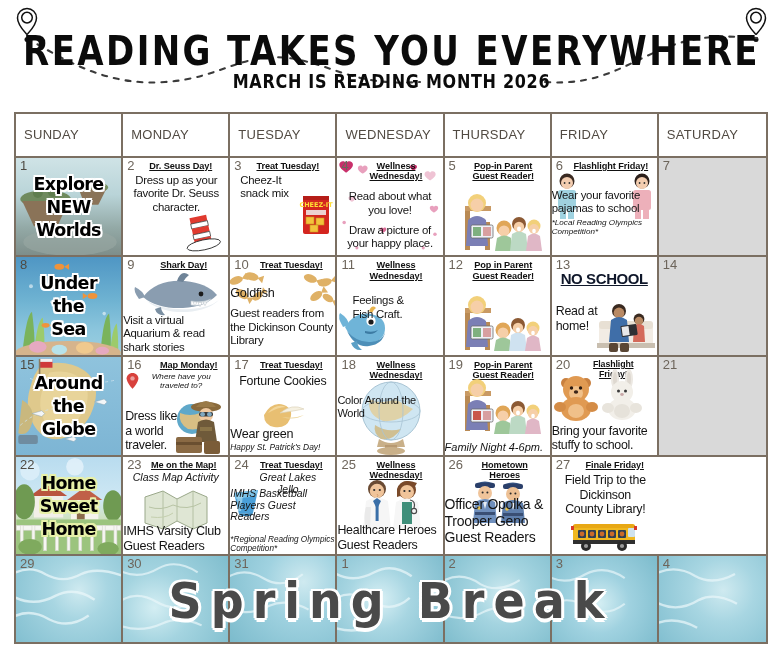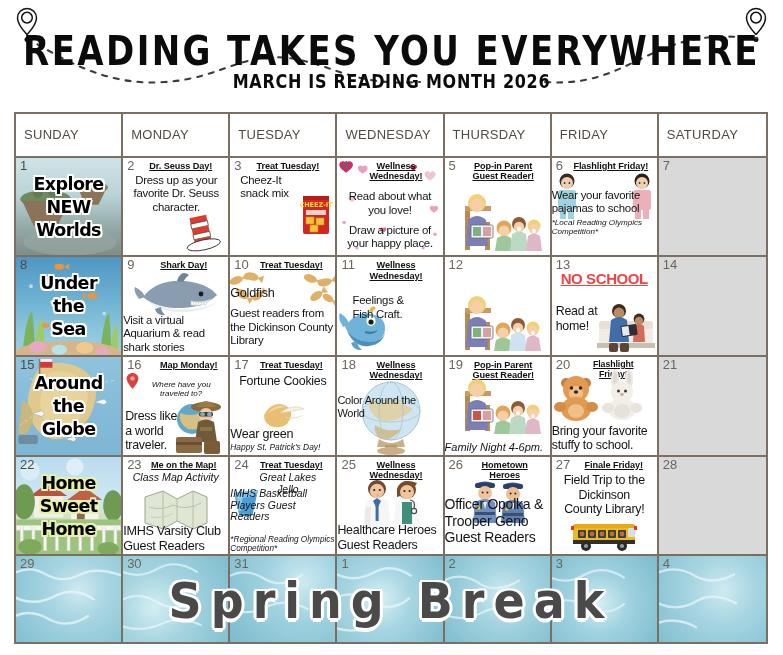--- a/index.html
+++ b/index.html
@@ -63,21 +63,21 @@
     margin:1px 0 0 10px; letter-spacing:-.1px;
   }
   .hd.wide { margin-left:12px; }
   .txt {
     font-size:11.4px; color:#141414; line-height:1.17;
     margin-top:3px; letter-spacing:-.25px;
   }
   .note { font-size:8.1px; font-style:italic; color:#141414; line-height:1.12; }
   .big {
     font-size:15px; font-weight:bold; text-decoration:underline;
-    color:#ef4444; letter-spacing:-.4px;
+    color:#0f172a; letter-spacing:-.4px;
   }
   
   .theme { position:relative; }
   .theme .label {
     position:absolute; inset:0; display:flex; flex-direction:column;
     align-items:center; justify-content:center; gap:3px;
     font-family:"DejaVu Sans", sans-serif; font-weight:bold;
     font-size:17.5px; color:#000; z-index:5; letter-spacing:-.6px;
     text-shadow:
       -1.6px -1.6px 0 #fff, 1.6px -1.6px 0 #fff,
@@ -415,20 +415,23 @@
         <path d="M28 30 q8 2 13-1 q-5 6-13 3z" fill="#3c7ba3"></path>
         <path d="M32 10 q3-7 7-3 q-3 2-4 5z" fill="#e8b34c"></path>
       </svg>
       <div style="position:absolute;right:20px;top:34px;width:70px;z-index:5">
         <div class="txt">Feelings &amp; Fish Craft.</div>
       </div>
     </div>
 
     <div class="cell">
       <div class="dnum">12</div>
+      <div class="body">
+        <div class="hd wide">Pop in Parent Guest Reader!</div>
+      </div>
       <svg class="art" style="left:6px;bottom:1px;width:96px;height:60px" viewBox="0 0 96 60">
         <rect x="14" y="18" width="5" height="38" fill="#b98a54"></rect>
         <rect x="34" y="28" width="5" height="28" fill="#b98a54"></rect>
         <rect x="14" y="14" width="26" height="5" fill="#c99a64"></rect>
         <ellipse cx="26" cy="11" rx="9" ry="9" fill="#f2d07a"></ellipse>
         <circle cx="26" cy="13" r="6.5" fill="#f6cfa8"></circle>
         <path d="M17 27 q9-8 18 0 l2 26 h-22z" fill="#7b7fb5"></path>
         <rect x="20" y="32" width="22" height="13" rx="1.5" fill="#eef1f6" stroke="#6a6a6a" stroke-width=".8"></rect>
         <rect x="22" y="34" width="8" height="9" fill="#7fb07f"></rect>
         <rect x="32" y="34" width="8" height="9" fill="#d8a0a0"></rect>
@@ -502,21 +505,21 @@
         <span>Around</span>
         <span>the</span>
         <span>Globe</span>
       </div>
     </div>
 
     <div class="cell">
       <div class="dnum">16</div>
       <div class="body">
         <div class="hd" style="margin-left:26px">Map Monday!</div>
-        <div class="note" style="margin-left:11px;margin-top:10px">Where have you traveled to?</div>
+        <div class="note" style="margin-left:11px;margin-top:2px">Where have you traveled to?</div>
       </div>
       <svg class="art" style="left:3px;top:15px;width:13px;height:18px" viewBox="0 0 13 18">
         <path d="M6.5 1 C3 1 .6 3.5 .6 6.6 C.6 10.6 6.5 17 6.5 17 S12.4 10.6 12.4 6.6 C12.4 3.5 10 1 6.5 1z" fill="#d8413c"></path>
         <circle cx="6.5" cy="6.4" r="2.2" fill="#fff" opacity=".5"></circle>
       </svg>
       <svg class="art" style="right:0px;bottom:0px;width:58px;height:62px" viewBox="0 0 58 62">
         <circle cx="22" cy="26" r="15" fill="#5fa8c9"></circle>
         <path d="M10 20 q10 4 20 0 q6 6 10 10 q-10 8-22 6 q-10-6-8-16z" fill="#d8bf84"></path>
         <ellipse cx="36" cy="14" rx="15" ry="5" fill="#8a6a3c"></ellipse>
         <path d="M26 14 q10-12 20 0z" fill="#9a7a48"></path>
@@ -806,23 +809,20 @@
         <rect x="58" y="9" width="7" height="9" rx="1" fill="#cfe2ee"></rect>
         <circle cx="16" cy="27" r="5" fill="#2a2a2a"></circle>
           <circle cx="16" cy="27" r="2.1" fill="#9a9a9a"></circle>
         <circle cx="52" cy="27" r="5" fill="#2a2a2a"></circle>
           <circle cx="52" cy="27" r="2.1" fill="#9a9a9a"></circle>
         <rect x="1" y="7" width="3" height="4" fill="#d83a2a"></rect>
         <rect x="64" y="7" width="3" height="4" fill="#d83a2a"></rect>
       </svg>
     </div>
 
-    <div class="cell sat">
-      <div class="dnum">28</div>
-    </div>
   </div>
 
   <div class="row" id="wk5">
     <div class="cell">
       <div class="bg" style="background:radial-gradient(circle at 60% 40%, #cfeaf0 0%, #a8d6e2 35%, #82bfd0 100%);">
         <svg viewBox="0 0 107 86" style="position:absolute;inset:0;width:100%;height:100%">
           <g stroke="#eaf7fa" stroke-width="2.4" fill="none" opacity=".75">
             <path d="M-4 18 q18-10 34 0 q18 10 36 0 q16-8 44 2"></path>
             <path d="M-4 40 q22 12 44 0 q20-10 40 4"></path>
             <path d="M-4 62 q18-10 38 2 q20 10 40-4"></path>

